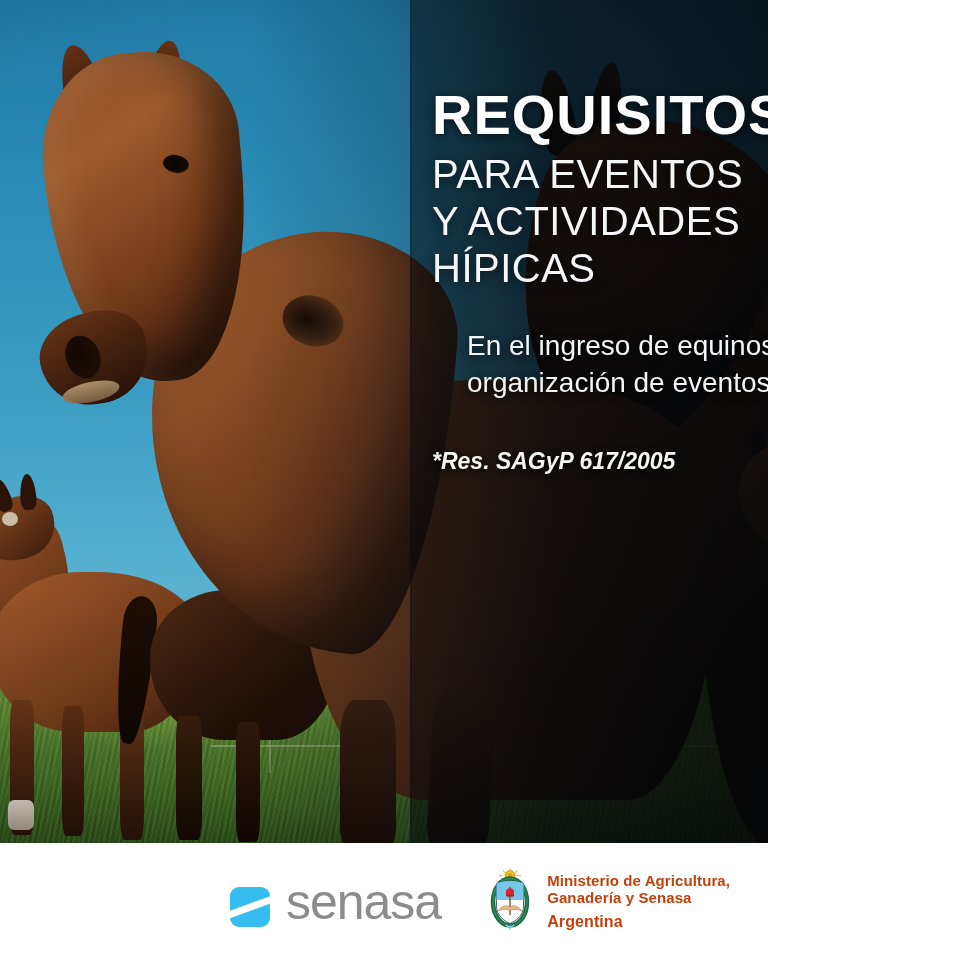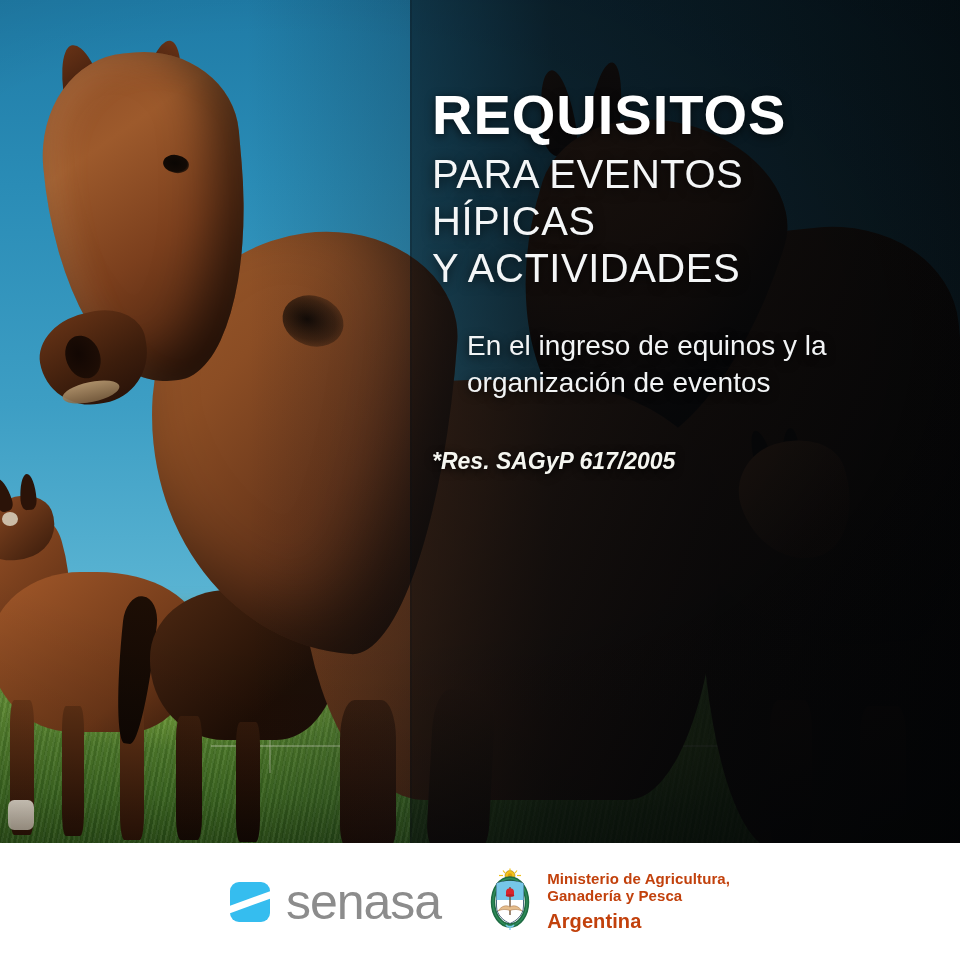--- a/index.html
+++ b/index.html
@@ -2,21 +2,21 @@
 <html><head>
 <meta charset="utf-8">
 <title>Requisitos para eventos y actividades hípicas</title>
 <style>
   * { margin:0; padding:0; box-sizing:border-box; }
   html,body { width:960px; height:960px; background:#ffffff; overflow:hidden; }
   body { font-family:"Liberation Sans", sans-serif; }
 
   .poster {
     position:relative;
-    width:960px;
+    width:768px;
     height:960px;
     background:#ffffff;
     overflow:hidden;
   }
 
   
   .photo-stage {
     position:absolute;
     left:0; top:0;
     width:960px; height:843px;
@@ -301,21 +301,21 @@
   
   .footer {
     position:absolute;
     left:0; top:843px; width:960px; height:117px;
     background:#ffffff;
     display:flex;
     align-items:center;
     justify-content:center;
     gap:44px;
   }
-  .senasa-logo { display:flex; align-items:center; gap:16px; }
+  .senasa-logo { display:flex; align-items:flex-end; gap:16px; }
   .senasa-mark {
     width:40px; height:40px;
     border-radius:9px;
     background:#35bdef;
     position:relative;
     overflow:hidden;
     flex:0 0 auto;
   }
   .senasa-mark::before {
     content:"";
@@ -330,21 +330,21 @@
     font-weight:400;
     letter-spacing:-1px;
     color:#8c8c8c;
     line-height:1;
   }
 
   .ministry { display:flex; align-items:center; gap:12px; }
   .coat { width:50px; height:70px; flex:0 0 auto; }
   .ministry-text { line-height:1.16; color:#c2410c; }
   .ministry-line { font-size:15px; font-weight:bold; display:block; letter-spacing:.1px; }
-  .ministry-country { font-size:20px; font-weight:bold; display:block; margin-top:6px; letter-spacing:.1px; }
+  .ministry-country { font-size:16px; font-weight:bold; display:block; margin-top:6px; letter-spacing:.1px; }
 </style>
 </head>
 <body>
 
 <div class="poster">
 
   <div class="photo-stage">
     <div class="sky"></div>
     <div class="horizon"></div>
     <div class="field"></div>
@@ -396,22 +396,22 @@
 
     <div class="overlay-left-soft"></div>
     <div class="overlay-right"></div>
     <div class="overlay-bottom-vignette"></div>
   </div>
 
   <div class="textblock">
     <div class="title-main">REQUISITOS</div>
     <div class="title-sub">
       <span class="tl">PARA EVENTOS</span>
+      <span class="tl">Y ACTIVIDADES</span>
       <span class="tl">HÍPICAS</span>
-      <span class="tl">Y ACTIVIDADES</span>
     </div>
     <div class="lead">En el ingreso de equinos y la organización de eventos</div>
     <div class="note">*Res. SAGyP 617/2005</div>
   </div>
 
   <div class="footer">
 
     <div class="senasa-logo">
       <div class="senasa-mark"></div>
       <div class="senasa-word">senasa</div>
@@ -443,20 +443,20 @@
         <path d="M42 49 C42 40 58 40 58 49 L58 57 L42 57 Z" fill="#d8262c"></path>
         <ellipse cx="50" cy="57" rx="8.5" ry="2.6" fill="#b61d24"></ellipse>
 
         <path d="M26 88 C33 78 42 75 50 80 C58 75 67 78 74 88 C66 84 58 84 50 87 C42 84 34 84 26 88 Z" fill="#e5bd8c" stroke="#a9784a" stroke-width="1.1"></path>
 
         <path d="M42 116 C46 121 54 121 58 116" fill="none" stroke="#76c7e8" stroke-width="3.4"></path>
         <path d="M50 118 L50 126" stroke="#76c7e8" stroke-width="2.4"></path>
       </svg>
       <div class="ministry-text">
         <span class="ministry-line">Ministerio de Agricultura,</span>
-        <span class="ministry-line">Ganadería y Pesca</span>
+        <span class="ministry-line">Ganadería y Senasa</span>
         <span class="ministry-country">Argentina</span>
       </div>
     </div>
 
   </div>
 
 </div>
 
 </body></html>

